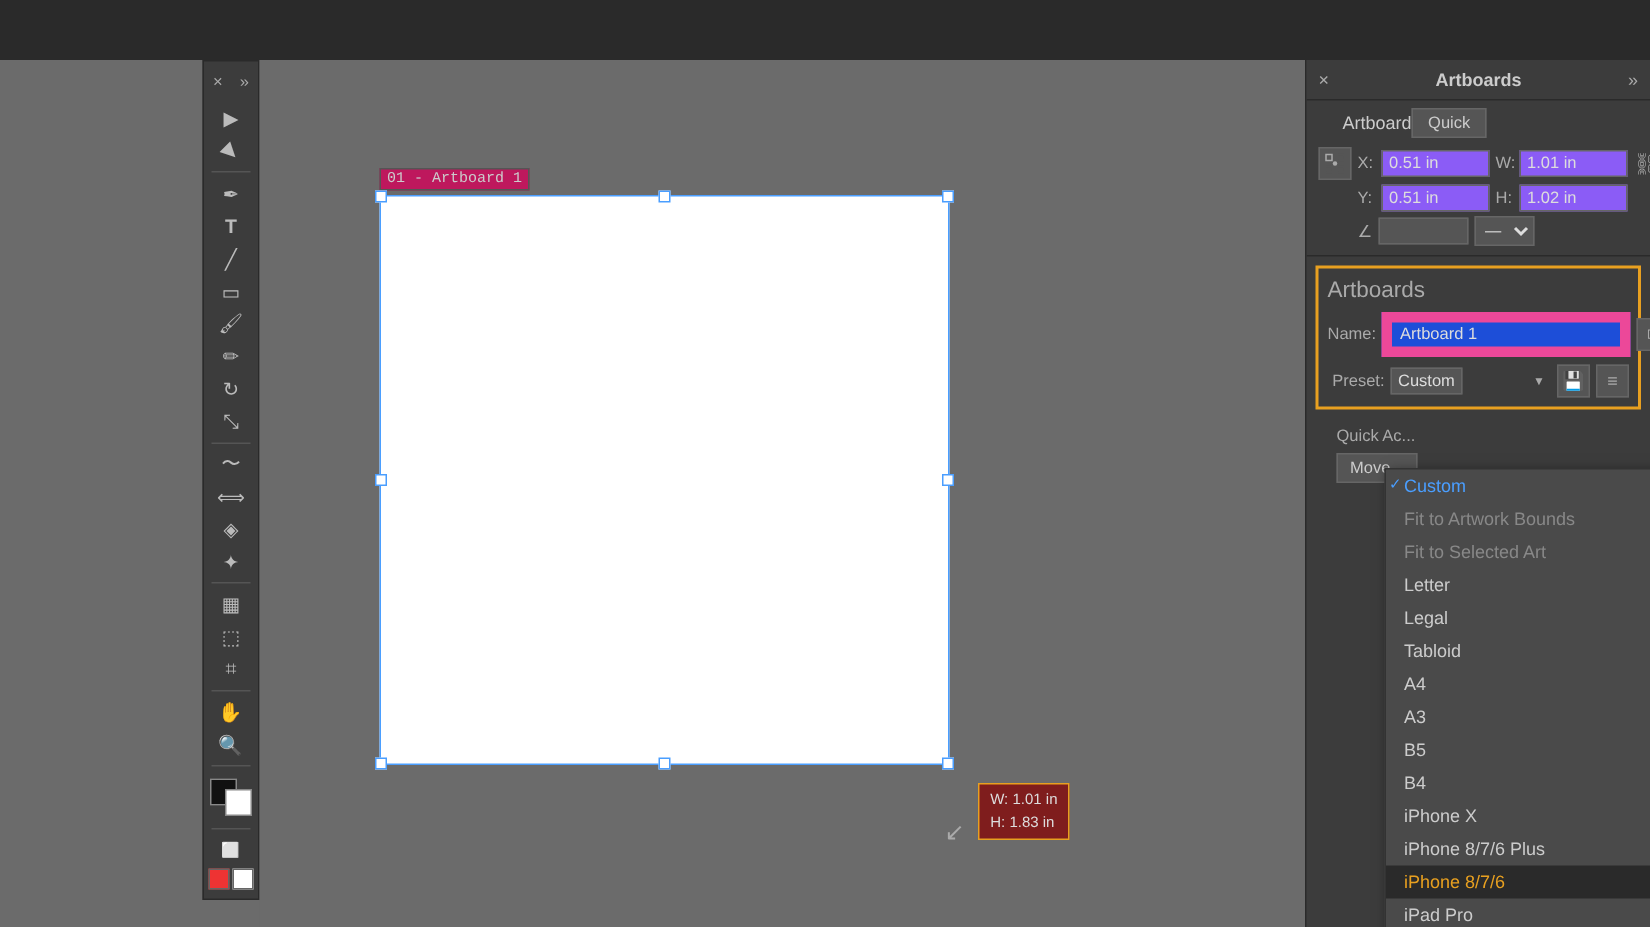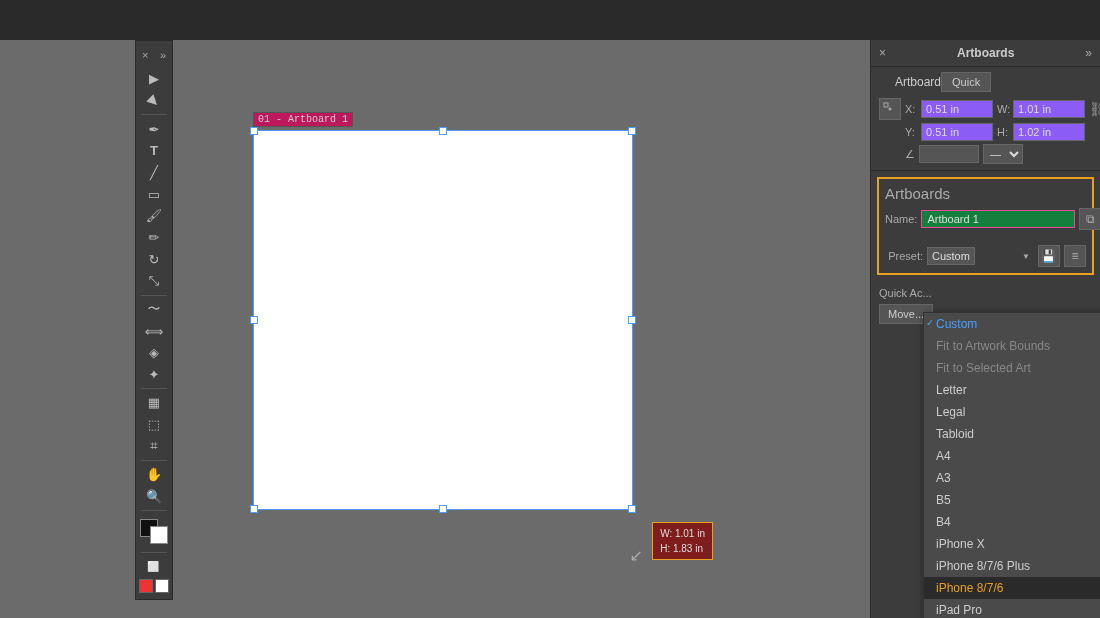--- a/index.html
+++ b/index.html
@@ -264,31 +264,31 @@
     }
     .artboards-title {
       color: #aaa;
       font-size: 15px;
       margin-bottom: 6px;
     }
     .name-row {
       display: flex;
       align-items: center;
       gap: 4px;
-      margin-bottom: 15px;
+      margin-bottom: 5px;
     }
     .name-label {
       color: #aaa;
       font-size: 11px;
       width: 38px;
     }
     .name-input {
       flex: 1;
-      background: #15803d;
-      border: 1px solid #ec4899;
+      background: #1d4ed8;
+      border: 7px solid #ec4899;
       color: #ddd;
       font-size: 11px;
       padding: 2px 5px;
       outline: none;
     }
     .icon-btn {
       width: 22px;
       height: 22px;
       background: #555;
       border: 1px solid #666;
@@ -362,21 +362,21 @@
       content: '✓';
       position: absolute;
       left: 2px;
       color: #4a9eff;
       font-size: 10px;
     }
     .dropdown-item.dim { color: #888; }
 
     
     .quick-actions-section {
-      padding: 6px 8px;
+      padding: 6px 20px;
     }
     .quick-actions-label {
       color: #aaa;
       font-size: 11px;
       margin-bottom: 5px;
     }
     .quick-btn {
       background: #555;
       border: 1px solid #666;
       color: #ccc;

